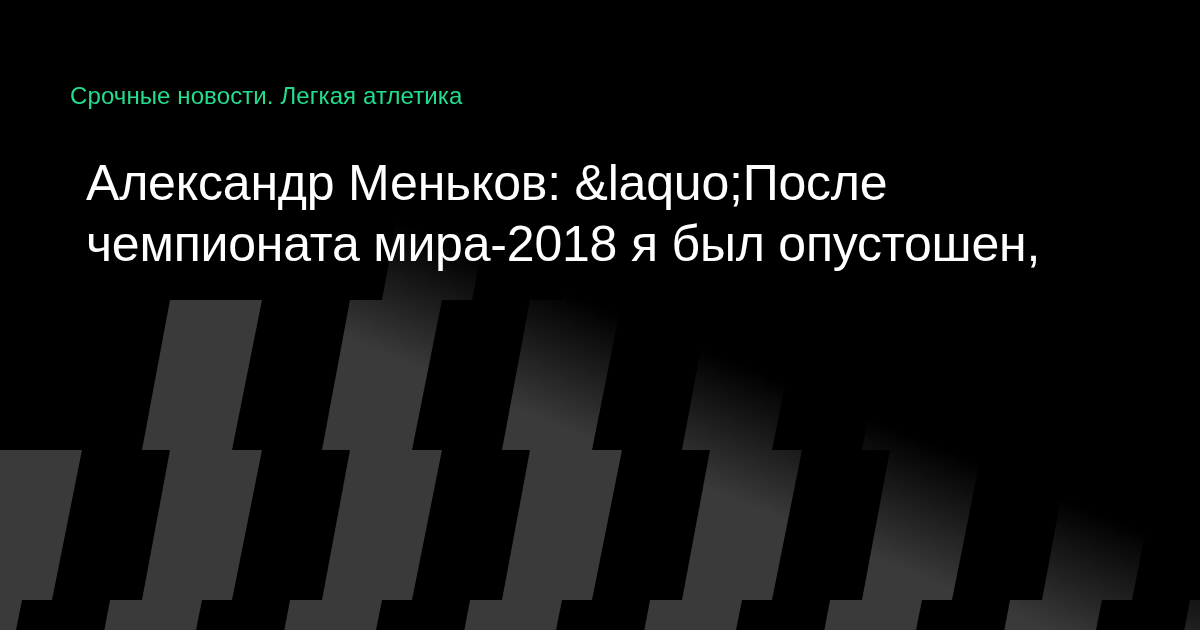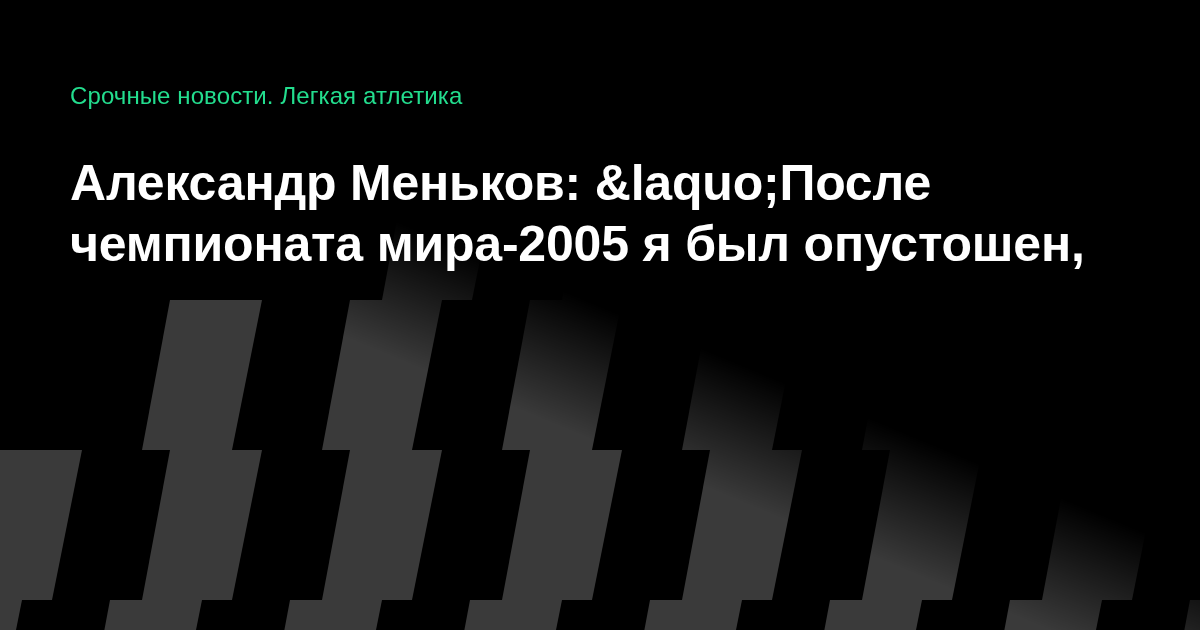--- a/index.html
+++ b/index.html
@@ -49,24 +49,24 @@
     font-size: 24px;
     line-height: 28px;
     font-weight: 500;
     letter-spacing: 0.1px;
     color: #23DD8E;
     margin: 12px 0 0 0;
     white-space: nowrap;
   }
 
   .headline {
-    margin: 43px 0 0 0;
+    margin: 43px 0 0 16px;
     font-size: 50px;
     line-height: 61px;
-    font-weight: 700;
+    font-weight: 400;
     letter-spacing: -0.2px;
     color: #ffffff;
     max-width: 1090px;
   }
   .headline .hl-line { display: block; white-space: nowrap; }
 </style>
 </head>
 <body>
 
 <div class="card">
@@ -205,17 +205,17 @@
       </g>
     </svg>
   </div>
 
   <div class="content">
 
     <div class="kicker">Срочные новости. Легкая атлетика</div>
 
     <h1 class="headline">
       <span class="hl-line">Александр Меньков: &amp;laquo;После</span>
-      <span class="hl-line">чемпионата мира-2005 я был опустошен,</span>
+      <span class="hl-line">чемпионата мира-2018 я был опустошен,</span>
     </h1>
 
   </div>
 </div>
 
 </body></html>

